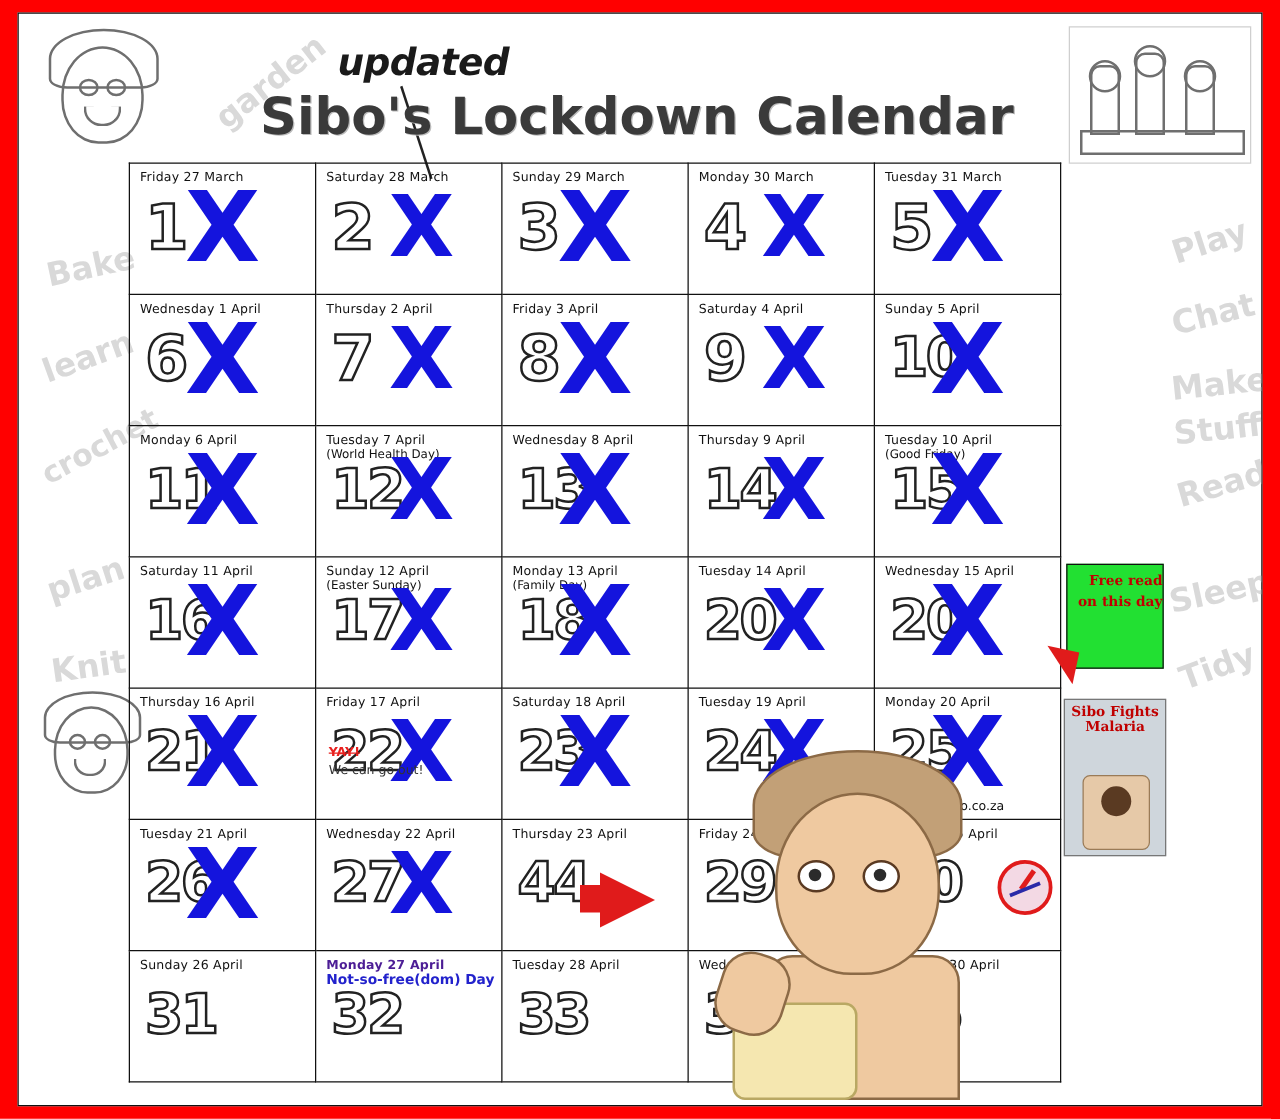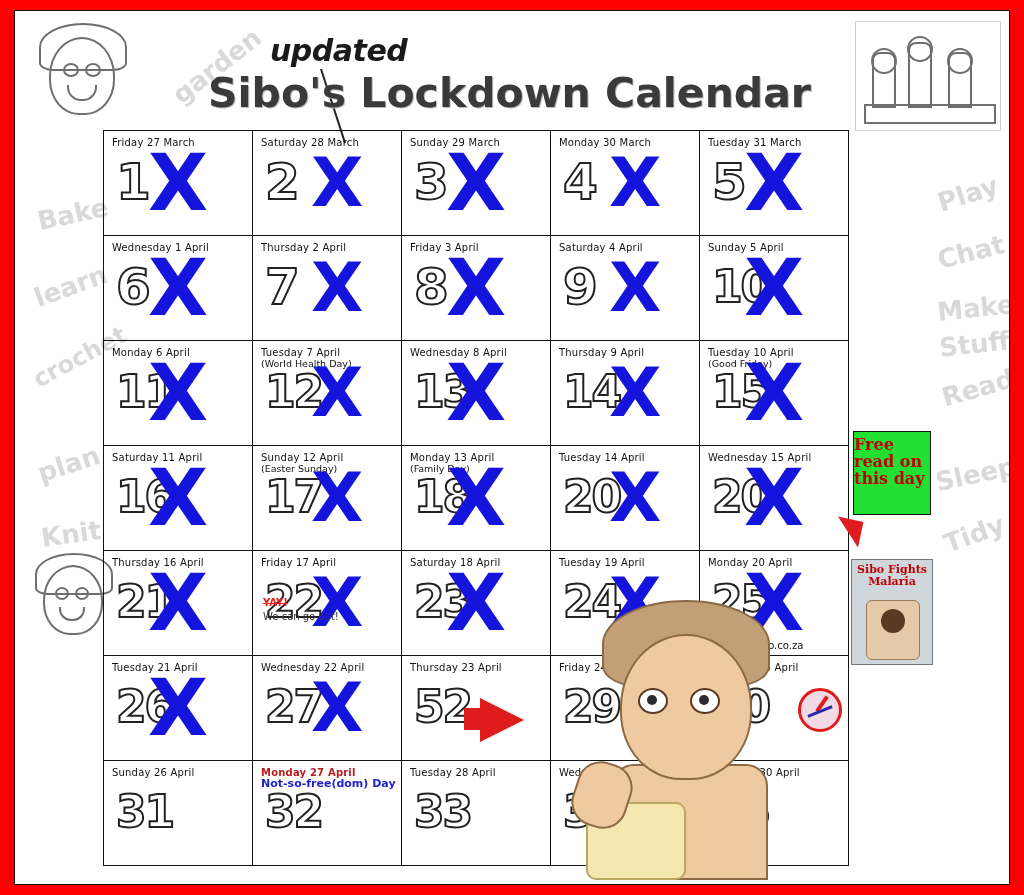--- a/index.html
+++ b/index.html
@@ -89,21 +89,21 @@
     font-family:"DejaVu Sans", sans-serif;
     letter-spacing:0.2px;
   }
   .sublabel{
     display:block;
     padding:0 0 0 8px;
     font-size:9.5px;
     color:#111;
     line-height:11px;
   }
-  .daylabel.red{color:#b91c1c;font-weight:bold;}
+  .daylabel.red{color:#4c1d95;font-weight:bold;}
   .sublabel.blue{color:#2222cc;font-weight:bold;font-size:11px;}
 
   .num{
     position:absolute;
     left:12px;top:26px;
     font-size:50px;
     font-weight:bold;
     color:#ffffff;
     -webkit-text-stroke:2px #222;
     font-family:"DejaVu Sans", sans-serif;
@@ -182,45 +182,45 @@
     position:absolute;
     left:6px;top:19px;
     width:26px;height:3px;
     background:#2a2aa8;
     transform:rotate(-22deg);
   }
 
   
   .freeread{
     position:absolute;
-    left:838px;top:420px;
+    left:838px;top:440px;
     width:78px;height:84px;
     background:#22e032;
     border:1px solid #111;
-    text-align:left;
-    font-size:16px;
+    text-align:right;
+    font-size:11px;
     font-weight:bold;
     color:#c00000;
     line-height:17px;
     padding-top:4px;
     box-sizing:border-box;
     font-family:"DejaVu Serif", serif;
   }
   .bigarrow{
     position:absolute;
     left:820px;top:508px;
     width:0;height:0;
     border-left:26px solid transparent;
     border-top:26px solid #e01b1b;
     transform:rotate(12deg);
   }
   .bookcover{
     position:absolute;
     left:836px;top:548px;
-    width:82px;height:106px;
+    width:82px;height:126px;
     background:#cfd6dc;
     border:1px solid #777;
     box-sizing:border-box;
     overflow:hidden;
   }
   .bookcover .bt{
     display:block;
     text-align:center;
     font-size:11px;
     font-weight:bold;
@@ -575,21 +575,21 @@
             <span class="num small">26</span>
             <span class="cross wide">X</span>
           </td>
           <td>
             <span class="daylabel">Wednesday 22 April</span>
             <span class="num small">27</span>
             <span class="cross">X</span>
           </td>
           <td>
             <span class="daylabel">Thursday 23 April</span>
-            <span class="num small">52</span>
+            <span class="num small">44</span>
             <span class="redarrow-tail"></span>
             <span class="redarrow"></span>
           </td>
           <td>
             <span class="daylabel">Friday 24 April</span>
             <span class="num small">29</span>
           </td>
           <td>
             <span class="daylabel">Saturday 25 April</span>
             <span class="num small">30</span>

